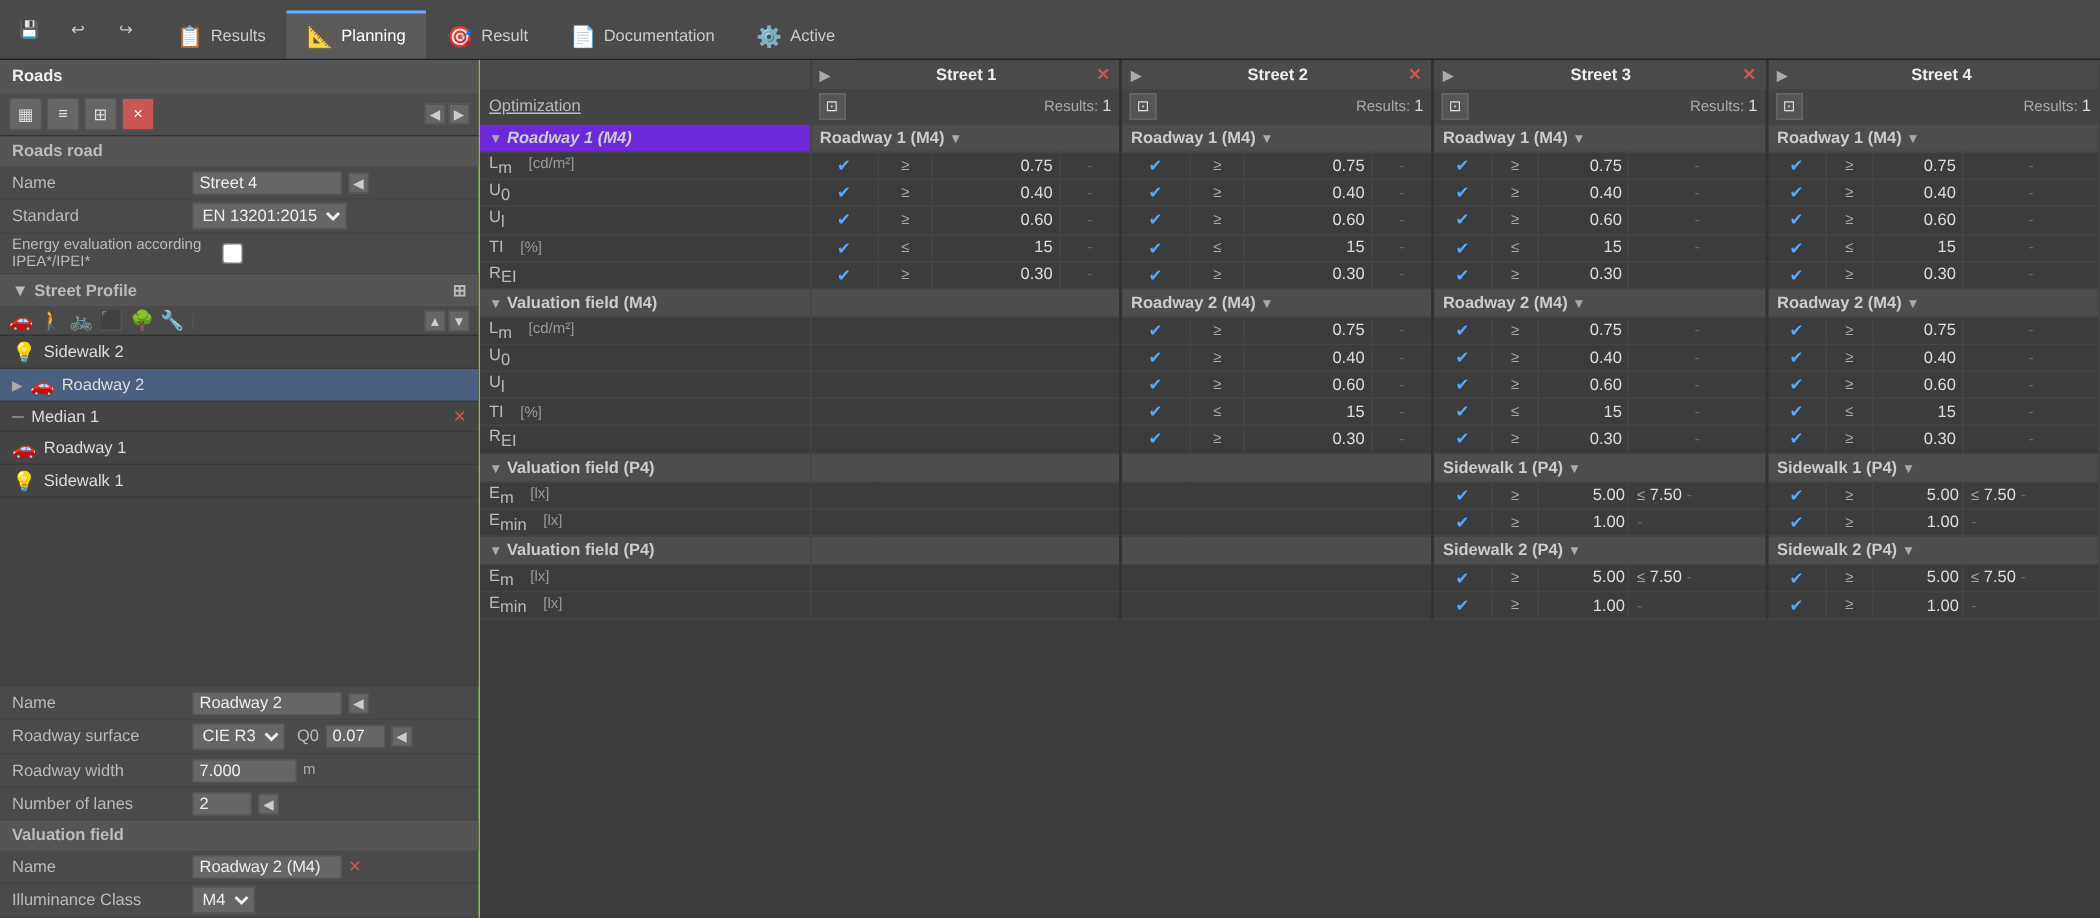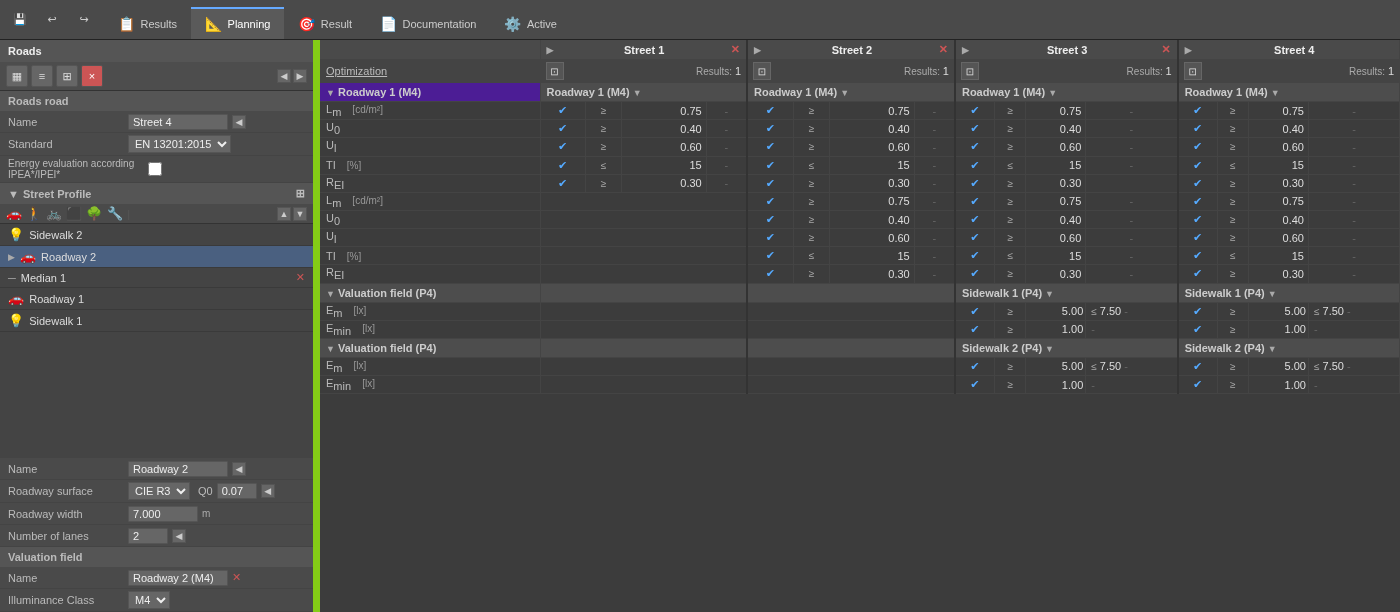--- a/index.html
+++ b/index.html
@@ -50,21 +50,21 @@
     
     .main-layout {
       display: flex;
       height: calc(612px - 40px);
     }
 
     
     .left-panel {
       width: 320px;
       background: #4a4a4a;
-      border-right: 7px solid #84cc16;
+      border-right: 1px solid #84cc16;
       display: flex;
       flex-direction: column;
       flex-shrink: 0;
     }
     .panel-header {
       background: #555;
       padding: 5px 8px;
       font-weight: bold;
       font-size: 12px;
       color: #eee;
@@ -460,21 +460,21 @@
             </td>
             <td colspan="2" style="text-align:right;">
               <span style="color:#aaa;font-size:10px;">Results: </span>
               <span>1</span>
             </td>
           </tr>
 
         </thead>
         <tbody id="table-body">
             <tr class="section-hdr">
-  <td colspan="1" style="background:#4c1d95;color:#ccc;font-weight:bold;padding:3px 6px;">
+  <td colspan="1" style="background:#6d28d9;color:#ccc;font-weight:bold;padding:3px 6px;font-style:italic;">
     <span style="cursor:pointer;color:#aaa;font-size:9px;">▼</span>
     Roadway 1 (M4)
   </td>
   <td colspan="4" style="background:#4d4d4d;border-right:2px solid #333;">Roadway 1 (M4) <span style="font-size:9px;color:#aaa;cursor:pointer;">▼</span></td>
   <td colspan="4" style="background:#4d4d4d;border-right:2px solid #333;">Roadway 1 (M4) <span style="font-size:9px;color:#aaa;cursor:pointer;">▼</span></td>
   <td colspan="4" style="background:#4d4d4d;border-right:2px solid #333;">Roadway 1 (M4) <span style="font-size:9px;color:#aaa;cursor:pointer;">▼</span></td>
   <td colspan="4" style="background:#4d4d4d;">Roadway 1 (M4) <span style="font-size:9px;color:#aaa;cursor:pointer;">▼</span></td>
 </tr>
             <tr>
     <td style="padding:1px 6px;color:#bbb;">
@@ -594,20 +594,30 @@
     <td style="text-align:center;"><span style="color:#5af;">✔</span></td>
     <td style="text-align:center;color:#aaa;font-size:10px;">≥</td>
     <td style="text-align:right;padding-right:4px;">0.30</td>
     <td style="text-align:center;color:#666;border-right:2px solid #333;"></td>
 
     <td style="text-align:center;"><span style="color:#5af;">✔</span></td>
     <td style="text-align:center;color:#aaa;font-size:10px;">≥</td>
     <td style="text-align:right;padding-right:4px;">0.30</td>
     <td style="text-align:center;color:#666;">-</td>
   </tr>
+            <tr class="section-hdr">
+  <td style="background:#4d4d4d;color:#ccc;font-weight:bold;padding:3px 6px;">
+    <span style="cursor:pointer;color:#aaa;font-size:9px;">▼</span>
+    Valuation field (M4)
+  </td>
+  <td colspan="4" style="background:#4d4d4d;border-right:2px solid #333;"></td>
+  <td colspan="4" style="background:#4d4d4d;border-right:2px solid #333;">Roadway 2 (M4) <span style="font-size:9px;color:#aaa;cursor:pointer;">▼</span></td>
+  <td colspan="4" style="background:#4d4d4d;border-right:2px solid #333;">Roadway 2 (M4) <span style="font-size:9px;color:#aaa;cursor:pointer;">▼</span></td>
+  <td colspan="4" style="background:#4d4d4d;">Roadway 2 (M4) <span style="font-size:9px;color:#aaa;cursor:pointer;">▼</span></td>
+</tr>
             <tr>
     <td style="padding:1px 6px;color:#bbb;">
       L<sub>m</sub> <span style="color:#999;font-size:10px;margin-left:8px;">[cd/m²]</span>
     </td>
 
     <td colspan="4" style="border-right:2px solid #333;"></td>
 
     <td style="text-align:center;"><span style="color:#5af;">✔</span></td>
     <td style="text-align:center;color:#aaa;font-size:10px;">≥</td>
     <td style="text-align:right;padding-right:4px;">0.75</td>

